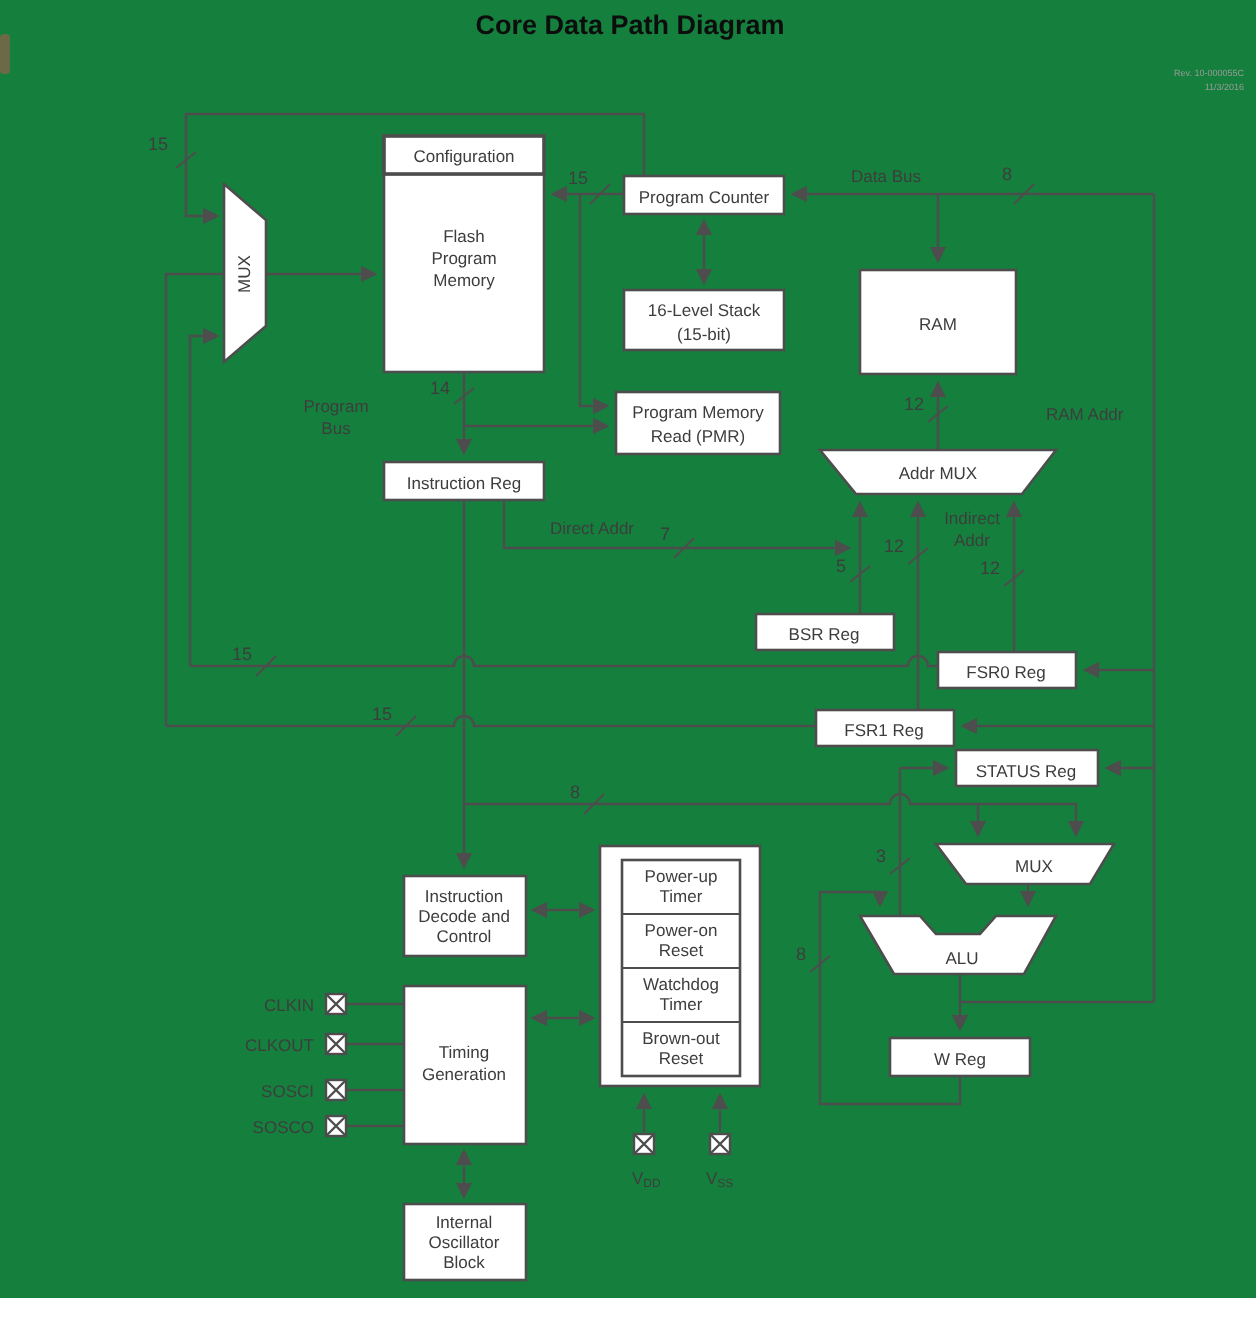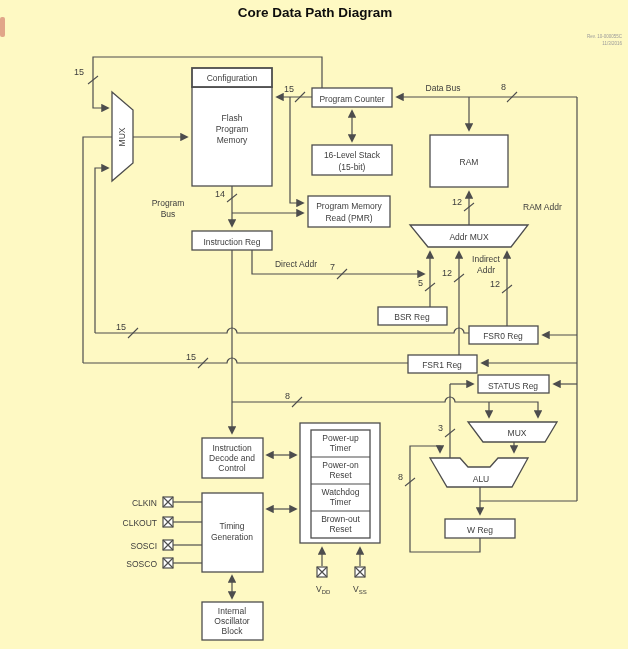--- a/index.html
+++ b/index.html
@@ -1,16 +1,16 @@
 <!DOCTYPE html>
 <html><head>
 <meta charset="utf-8">
 <style>
   html,body{margin:0;padding:0;background:#fff}
-  .stage{position:relative;width:628px;height:649px;background:#fef9c3;overflow:hidden}
+  .stage{position:relative;width:628px;height:649px;background:#15803d;overflow:hidden}
   svg text{font-family:"Liberation Sans","DejaVu Sans",sans-serif;fill:#3d3d3d}
   .bx{fill:#ffffff;stroke:#4d4d4d;stroke-width:1.3}
   .wire{fill:none;stroke:#4d4d4d;stroke-width:1.2}
   .slash{stroke:#4d4d4d;stroke-width:1.1}
   .t{font-size:8.5px}
   .n{font-size:9px}
   .ttl{font-size:13.5px;font-weight:bold;fill:#0d0d0d}
   .rev{font-size:4.5px;fill:#9a9a9a}
 </style>
 </head>

